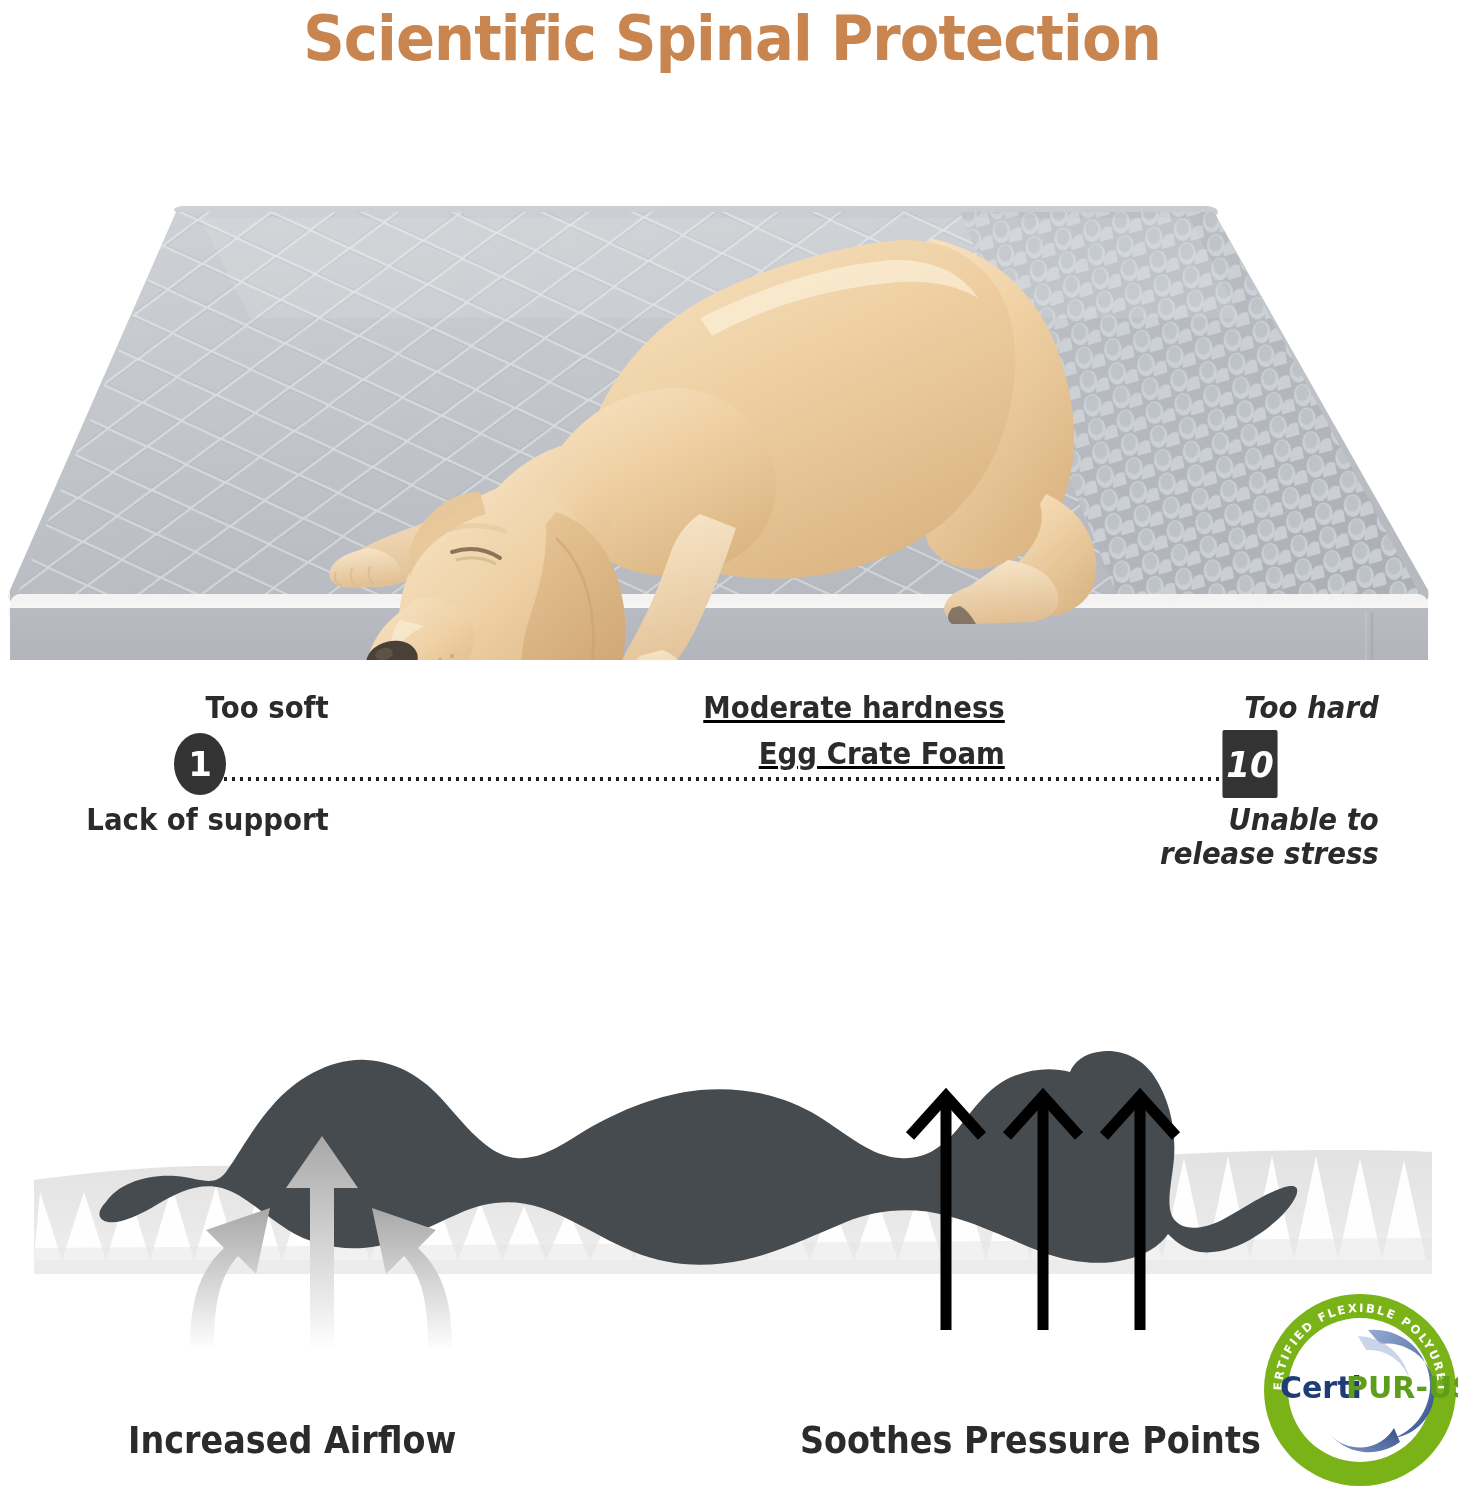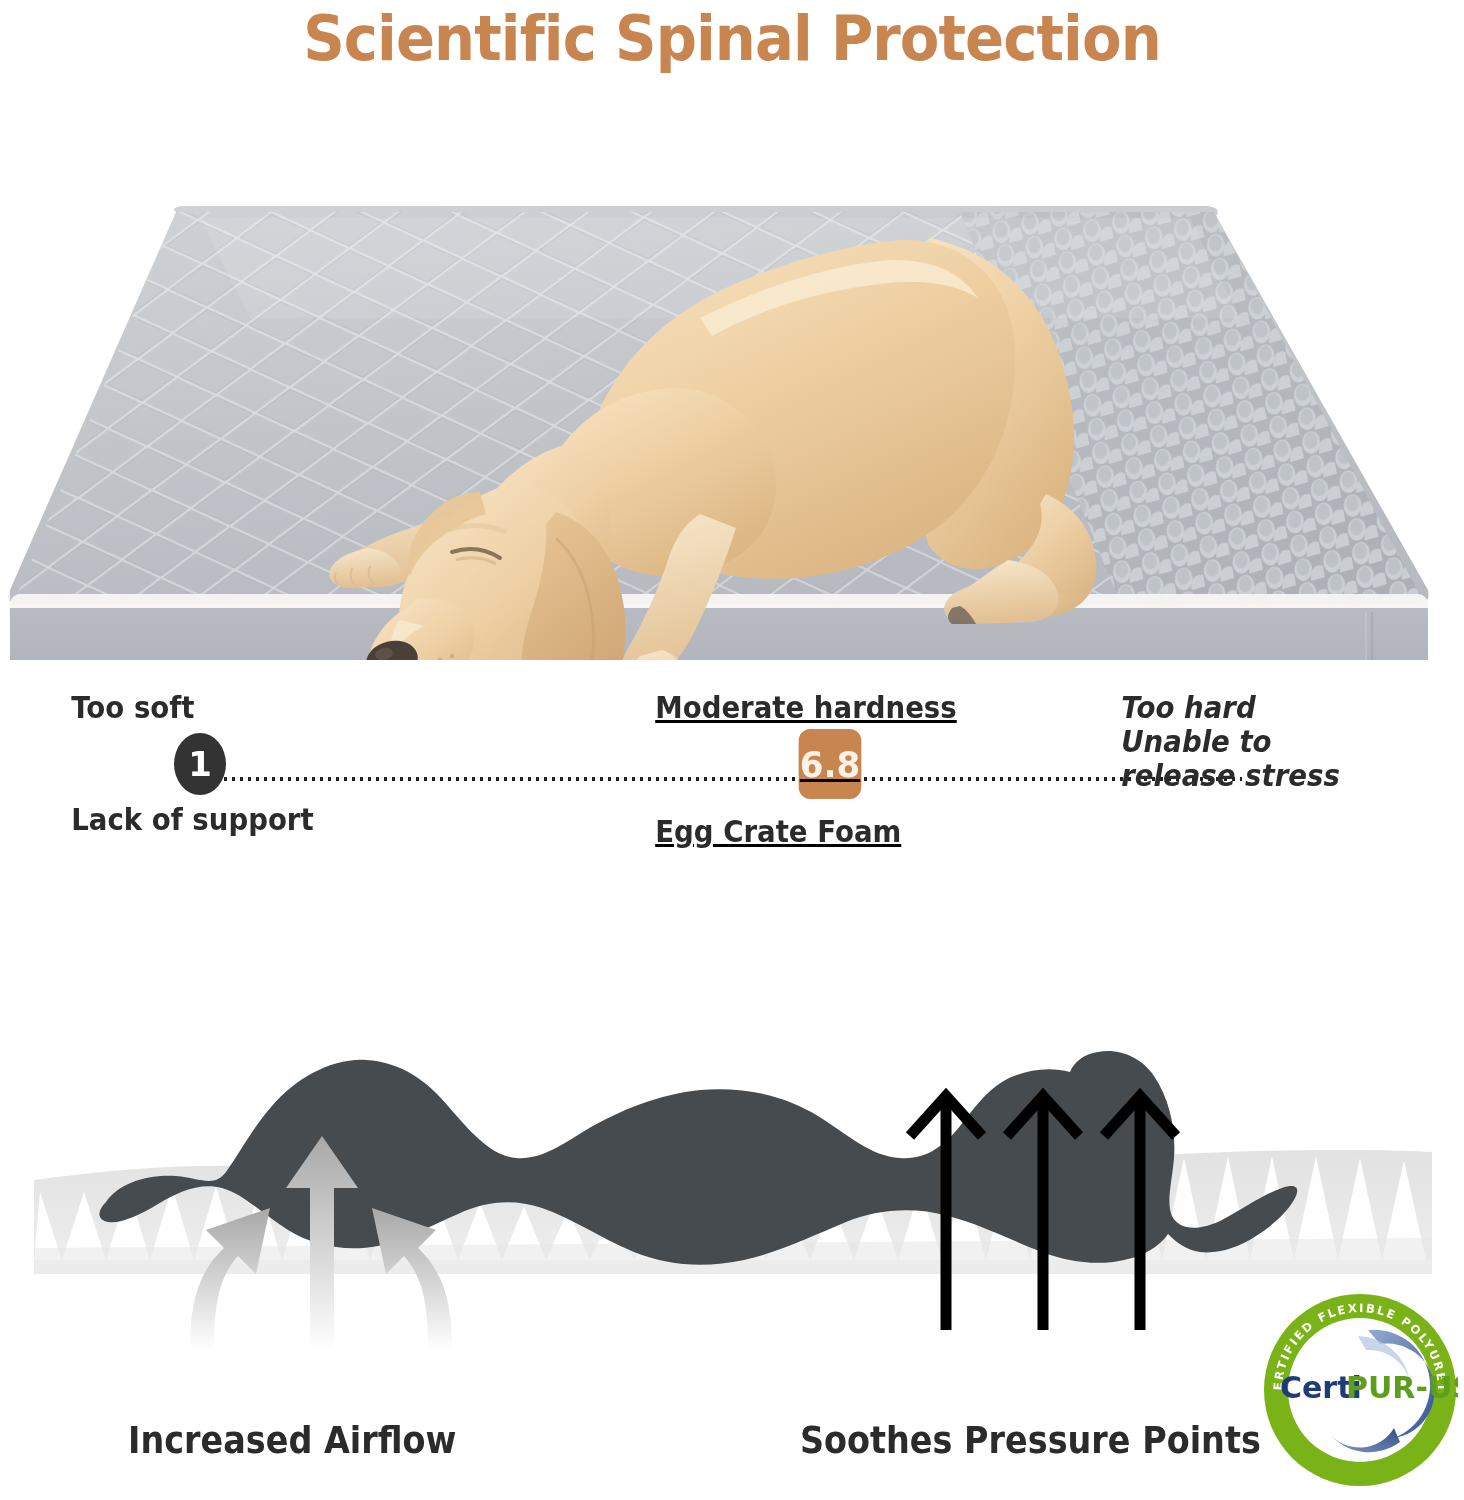--- a/index.html
+++ b/index.html
@@ -55,21 +55,21 @@
     position: absolute;
     top: 87px;
     left: 200px;
     width: 1042px;
     height: 4px;
     background-image: repeating-linear-gradient(
       to right,
       #1f1f1f 0px, #1f1f1f 3px,
       rgba(0,0,0,0) 3px, rgba(0,0,0,0) 8px);
   }
-  .scale-node { position: absolute; text-align: left; }
+  .scale-node { position: absolute; text-align: right; }
 
   .node-top {
     font-family: "DejaVu Sans", sans-serif;
     font-weight: bold;
     font-size: 30px;
     color: #2b2b2b;
     transform: scaleX(0.92);
     white-space: nowrap;
   }
   .node-bottom {
@@ -343,28 +343,28 @@
     <div class="scale-node" id="node-soft">
       <div class="node-top">Too soft</div>
       <div class="node-badge-row">
         <span class="badge badge-1">1</span>
       </div>
       <div class="node-bottom">Lack of support</div>
     </div>
 
     <div class="scale-node" id="node-moderate">
       <div class="node-top">Moderate hardness</div>
-      <div class="node-badge-row">
-        <span class="badge badge-68">6.8</span>
-      </div>
       <div class="node-bottom" style="margin-top:12px;">Egg Crate Foam</div>
     </div>
 
     <div class="scale-node" id="node-hard">
       <div class="node-top">Too hard</div>
+      <div class="node-badge-row">
+        <span class="badge badge-10">10</span>
+      </div>
       <div class="node-bottom">Unable to</div>
       <div class="node-bottom">release stress</div>
     </div>
   </div>
 
   <div class="diagram">
     <svg width="1464" height="420" viewBox="0 0 1464 420">
       <defs>
         <linearGradient id="foamGrad" x1="0" y1="0" x2="0" y2="1">
           <stop offset="0%" stop-color="#e2e2e2"></stop>

